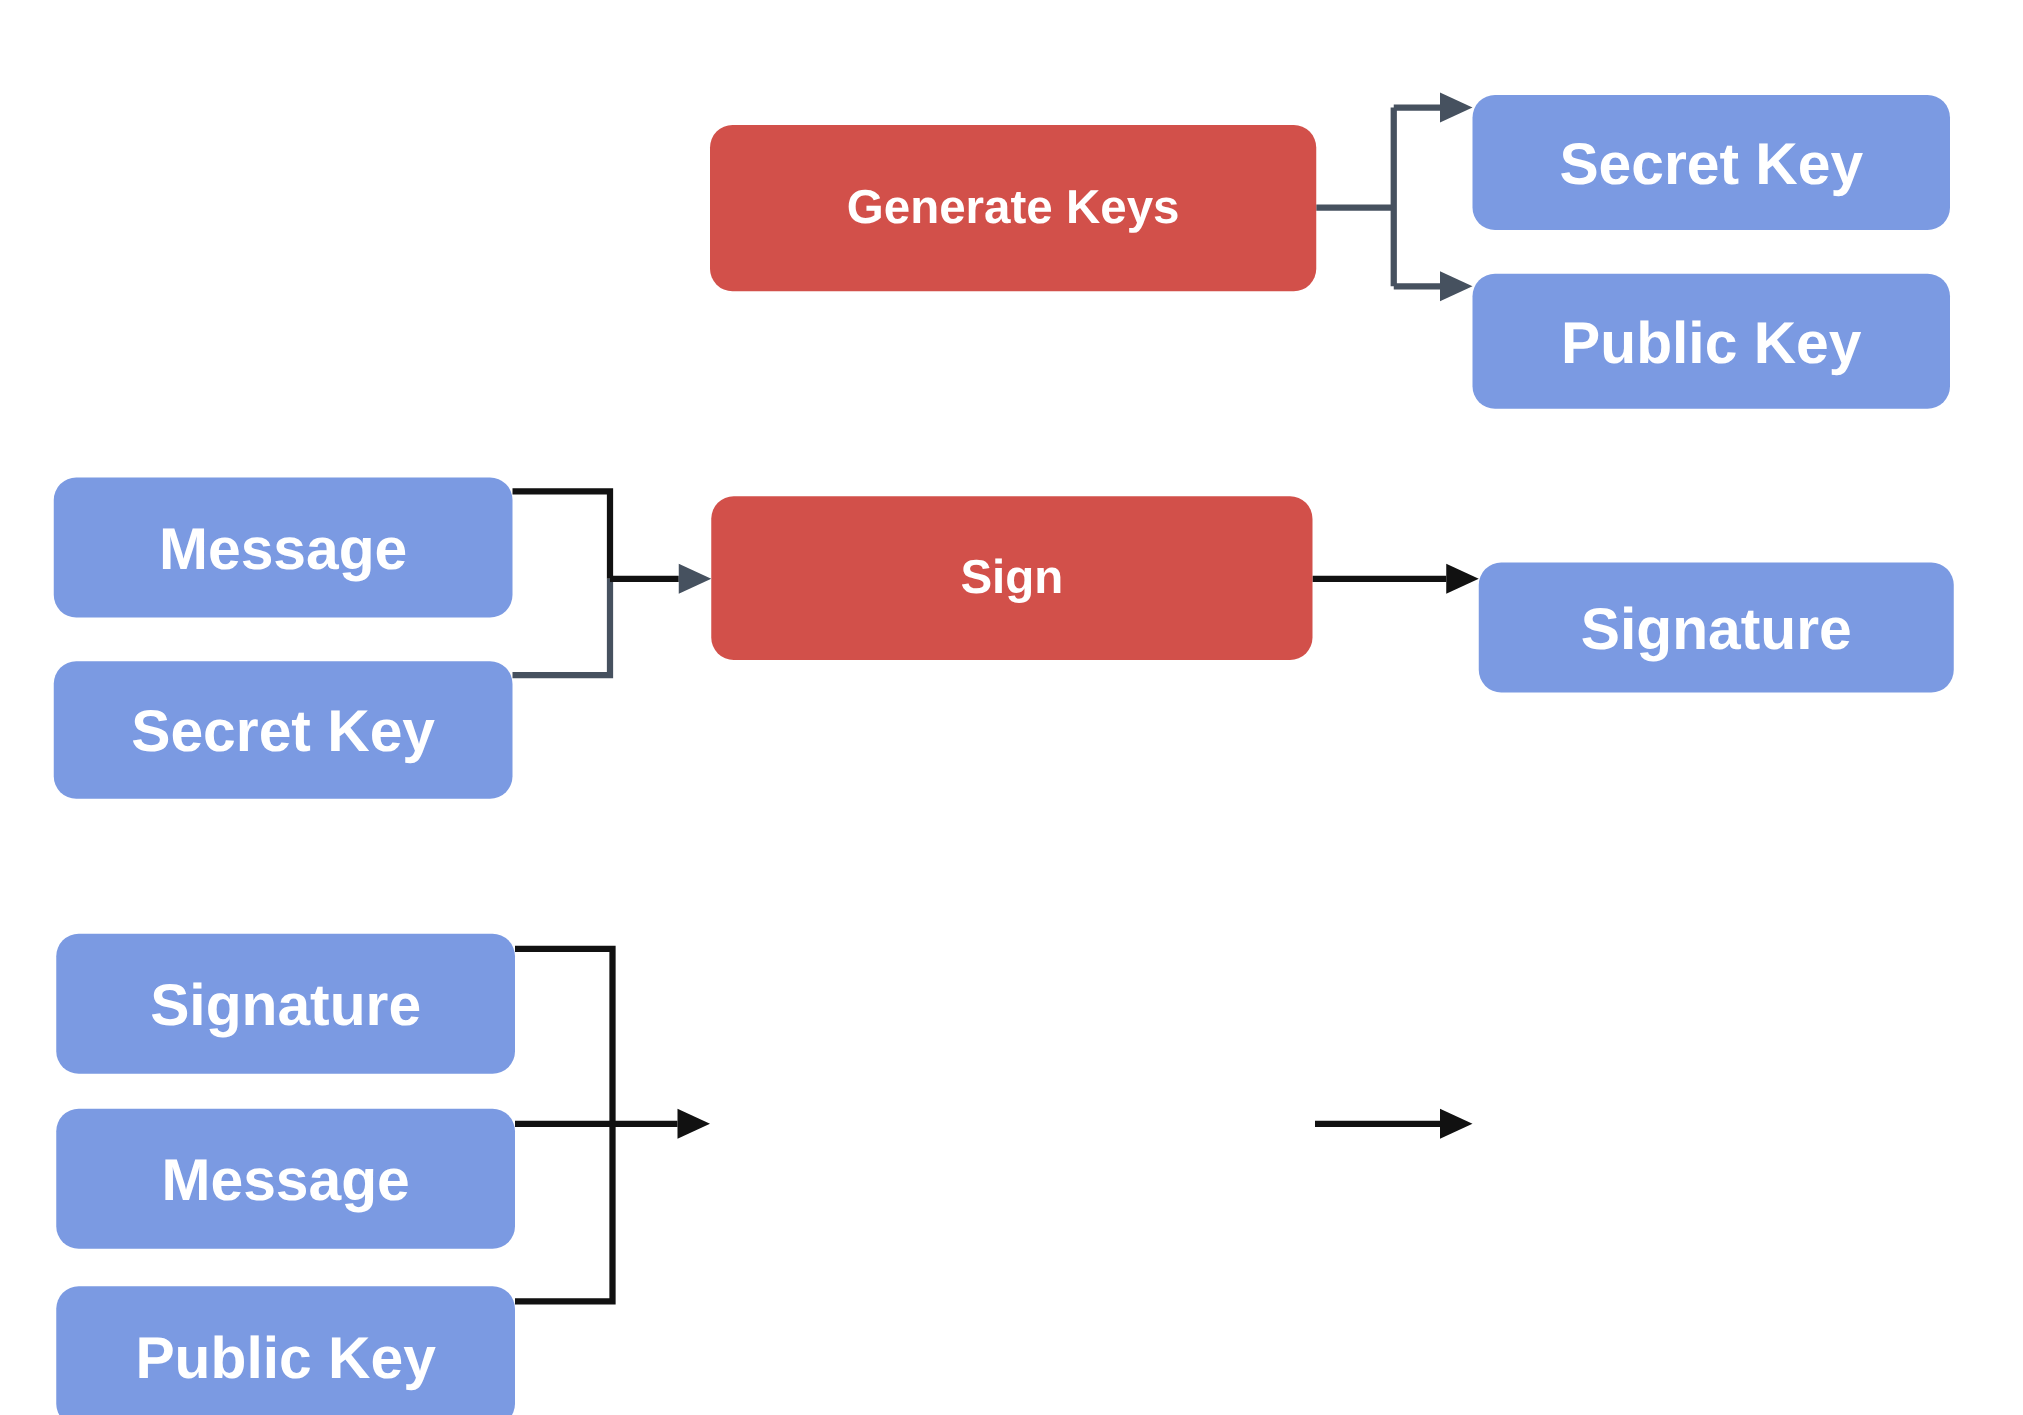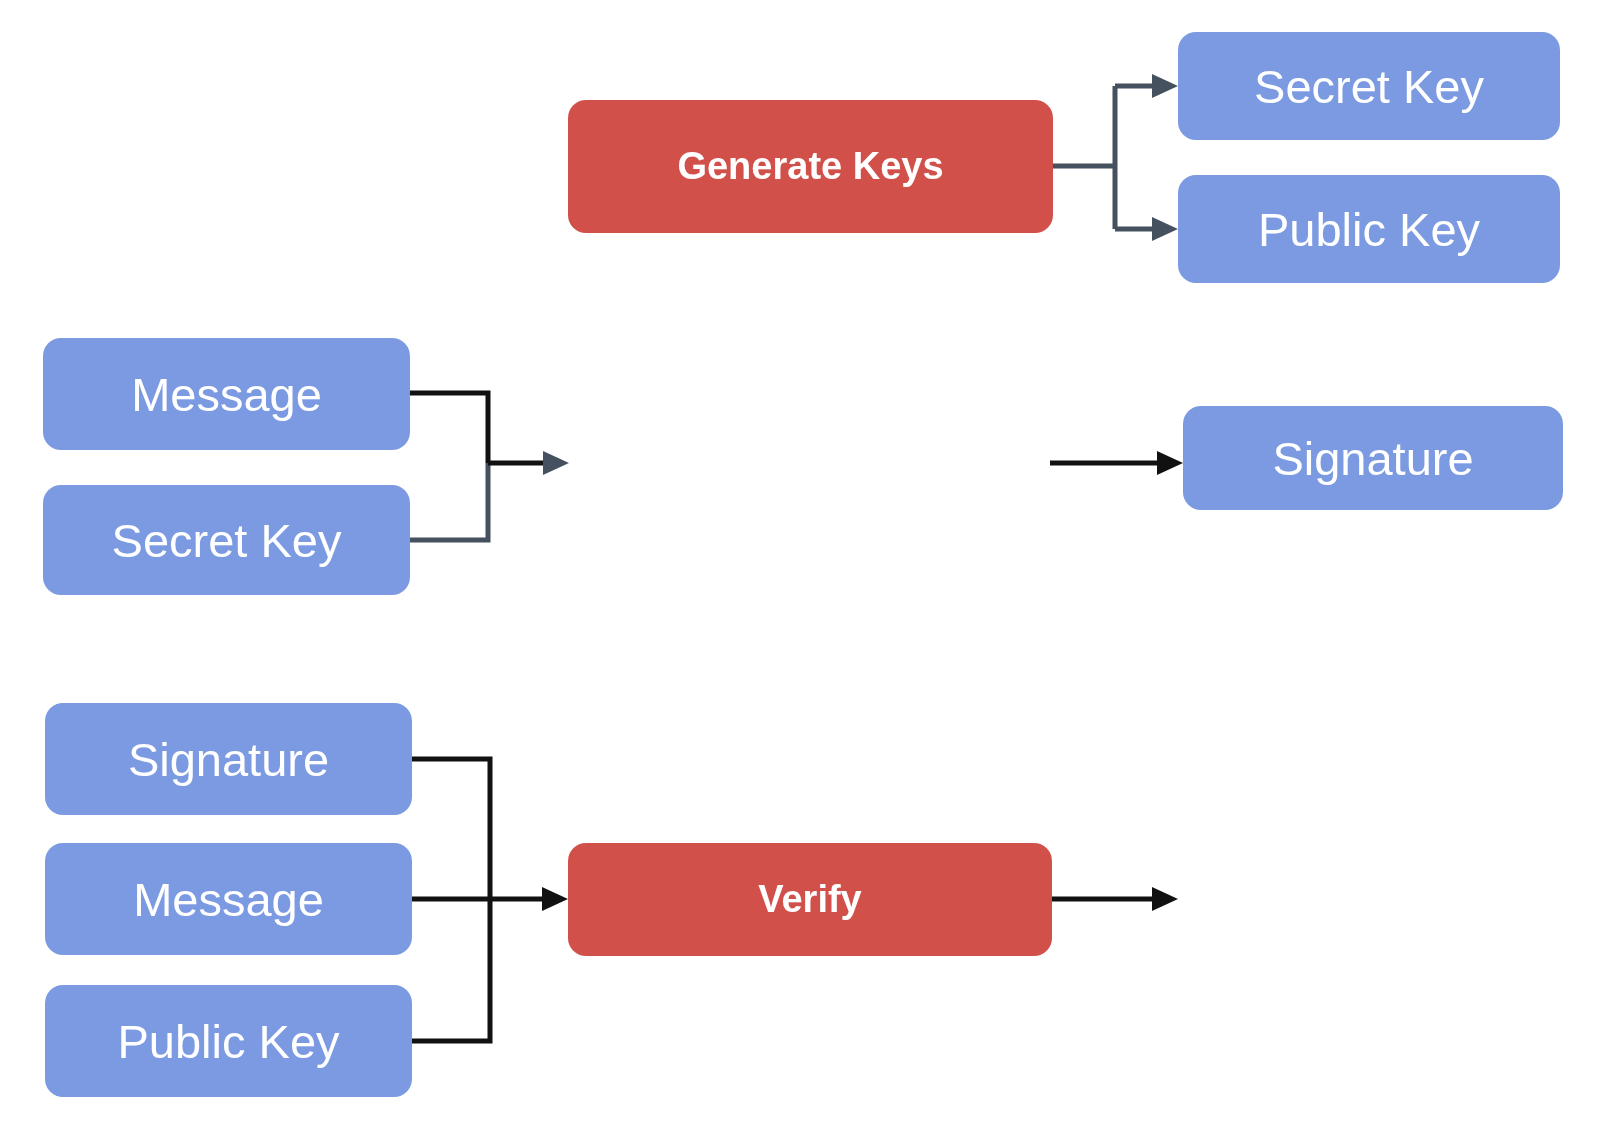--- a/index.html
+++ b/index.html
@@ -40,22 +40,23 @@
     text-align: center;
     box-sizing: border-box;
   }
   .node.process {
     background: var(--process-fill, #d2504a);
     font-weight: bold;
     font-size: 38px;
   }
   .node.data {
     background: var(--data-fill, #7b9ae2);
-    font-weight: normal;
+    font-weight: bold;
     font-size: 47px;
+    margin-top: 44px;
   }
   
   #n-generate-keys   { left: 568px;  top: 100px; width: 485px; height: 133px; }
   #n-secret-key-out  { left: 1178px; top: 32px;  width: 382px; height: 108px; }
   #n-public-key-out  { left: 1178px; top: 175px; width: 382px; height: 108px; }
   #n-message-sign    { left: 43px;   top: 338px; width: 367px; height: 112px; }
   #n-secret-key-sign { left: 43px;   top: 485px; width: 367px; height: 110px; }
   #n-sign            { left: 569px;  top: 397px; width: 481px; height: 131px; }
   #n-signature-out   { left: 1183px; top: 406px; width: 380px; height: 104px; }
   #n-signature-ver   { left: 45px;   top: 703px; width: 367px; height: 112px; }
@@ -104,20 +105,20 @@
       <polygon class="head-black" points="1152,887 1152,911 1178,899"></polygon>
     </g>
   </svg>
 
   <div class="node process" id="n-generate-keys">Generate Keys</div>
   <div class="node data" id="n-secret-key-out">Secret Key</div>
   <div class="node data" id="n-public-key-out">Public Key</div>
 
   <div class="node data" id="n-message-sign">Message</div>
   <div class="node data" id="n-secret-key-sign">Secret Key</div>
+  <div class="node process" id="n-sign">Sign</div>
   <div class="node data" id="n-signature-out">Signature</div>
 
   <div class="node data" id="n-signature-ver">Signature</div>
   <div class="node data" id="n-message-ver">Message</div>
   <div class="node data" id="n-public-key-ver">Public Key</div>
-  <div class="node process" id="n-verify">Verify</div>
 
 </div>
 
 </body></html>

